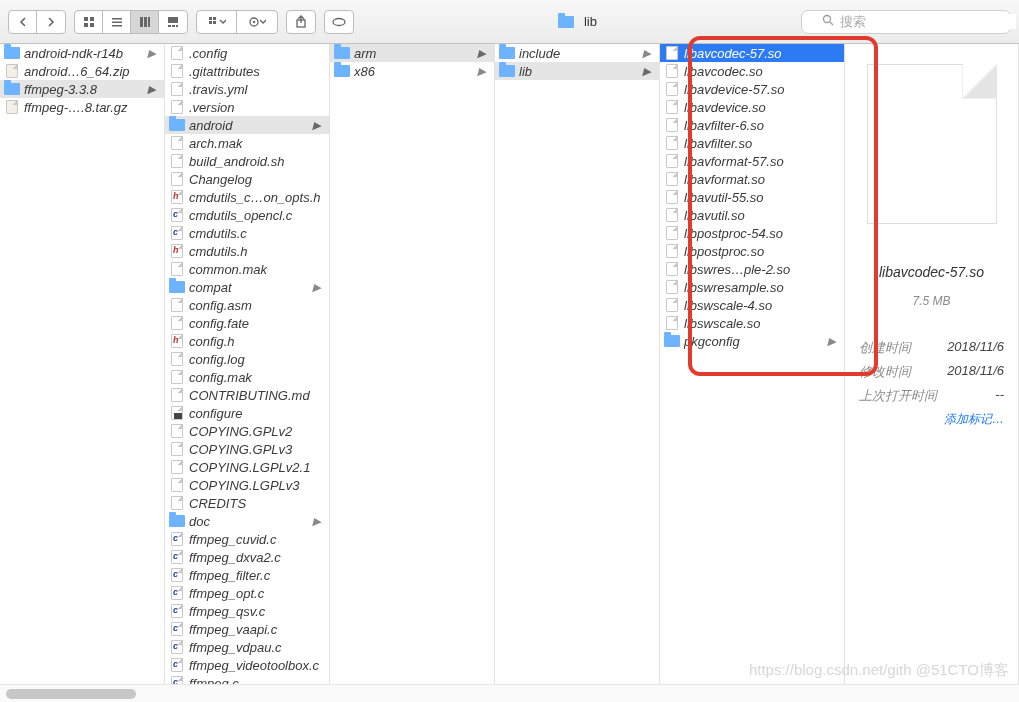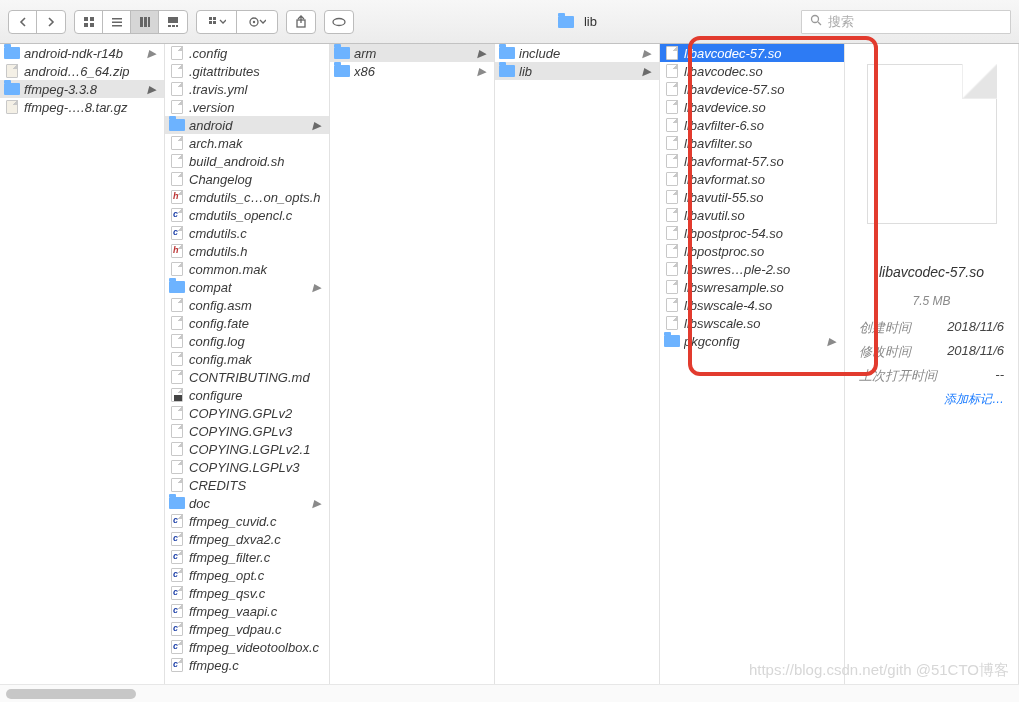--- a/index.html
+++ b/index.html
@@ -6,21 +6,21 @@
   body { width: 1019px; height: 702px; background: #fff; overflow: hidden; position: relative; }
 
   
   .toolbar { height: 44px; width: 100%; background: linear-gradient(#f7f7f7,#ececec); border-bottom: 1px solid #c2c2c2; display: flex; align-items: center; padding: 0 8px; gap: 8px; }
   .tool-group { display: flex; border: 1px solid #bcbcbc; border-radius: 4px; overflow: hidden; background: #fff; height: 24px; }
   .tool-btn { width: 28px; display:flex;align-items:center;justify-content:center; border-right:1px solid #bcbcbc; color:#575757; cursor:pointer; }
   .tool-btn:last-child{border-right:none}
   .tool-btn.active{background:#d6d6d6}
   .tool-single{border:1px solid #bcbcbc;border-radius:4px;height:24px;width:30px;display:flex;align-items:center;justify-content:center;background:#fff;color:#575757;cursor:pointer}
   .tb-path { flex: 1; display:flex; align-items:center; justify-content:center; gap:6px; color:#333 }
-  .search-wrap{display:flex;align-items:center;border:1px solid #cfcfcf;background:#fff;border-radius:1px;height:24px;width:210px;padding:0 8px;color:#999;gap:6px}
+  .search-wrap{display:flex;align-items:center;border:1px solid #cfcfcf;background:#fff;border-radius:7px;height:24px;width:210px;padding:0 20px;color:#999;gap:6px}
   .search-wrap input{border:none;outline:none;flex:1;font-size:13px;color:#555}
   .search-wrap input::placeholder{color:#aaa}
 
   
   .columns { position:absolute;top:44px;left:0;right:0;bottom:18px;display:flex;overflow:hidden;font-style:italic; }
   .col { border-right:1px solid #e2e2e2; overflow-y:auto; overflow-x:hidden; position:relative;}
   .col::-webkit-scrollbar{width:16px}
   .col::-webkit-scrollbar-thumb{background:#c4c4c4;border-radius:8px;border:4px solid #fff}
   .col1{width:165px}
   .col2{width:165px}
@@ -50,21 +50,21 @@
   .highlight-box { position:absolute; border:4px solid #e23b2e; border-radius:12px; pointer-events:none; z-index:50 }
 
   
   .preview{padding:20px 8px;display:flex;flex-direction:column;align-items:center}
   .preview .thumb{width:130px;height:160px;border:1px solid #ddd;background:#fff;position:relative;margin-bottom:40px}
   .preview .thumb::after{content:"";position:absolute;right:-1px;top:-1px;width:34px;height:34px;background:linear-gradient(135deg,#fff 48%,#e5e5e5 52%);border-left:1px solid #eee;border-bottom:1px solid #eee}
   .meta-row{display:flex;width:100%;justify-content:space-between;padding:3px 6px;font-size:12px;white-space:nowrap}
   .meta-row .k{color:#8a8a8a}
   .meta-row .v{color:#444;overflow:hidden;text-overflow:ellipsis}
   .fname{font-size:14px;font-weight:500;color:#333;margin-bottom:14px;width:100%;text-align:center;overflow:hidden;text-overflow:ellipsis}
-  .size{color:#8a8a8a;font-size:12px;margin-bottom:8px}
+  .size{color:#8a8a8a;font-size:12px;margin-bottom:28px}
   .add-tag{color:#1a7bff;font-size:12px;cursor:pointer}
 
   
   .hscroll{position:absolute;bottom:0;left:0;right:0;height:18px;background:#fafafa;border-top:1px solid #e7e7e7;display:flex;align-items:center}
   .hscroll .thumb{height:10px;border-radius:5px;background:#c7c7c7}
 
   .watermark{position:absolute;right:10px;bottom:22px;color:#d7d7d7;font-size:15px;z-index:60;font-family:Arial}
 </style>
 </head>
 <body>
@@ -278,20 +278,26 @@
         <span class="ic">
           <span class="pg"></span>
         </span>
         <span class="nm">config.asm</span>
       </div>
       <div class="row">
         <span class="ic">
           <span class="pg"></span>
         </span>
         <span class="nm">config.fate</span>
+      </div>
+      <div class="row">
+        <span class="ic">
+          <span class="pg h"></span>
+        </span>
+        <span class="nm">config.h</span>
       </div>
       <div class="row">
         <span class="ic">
           <span class="pg"></span>
         </span>
         <span class="nm">config.log</span>
       </div>
       <div class="row">
         <span class="ic">
           <span class="pg"></span>

